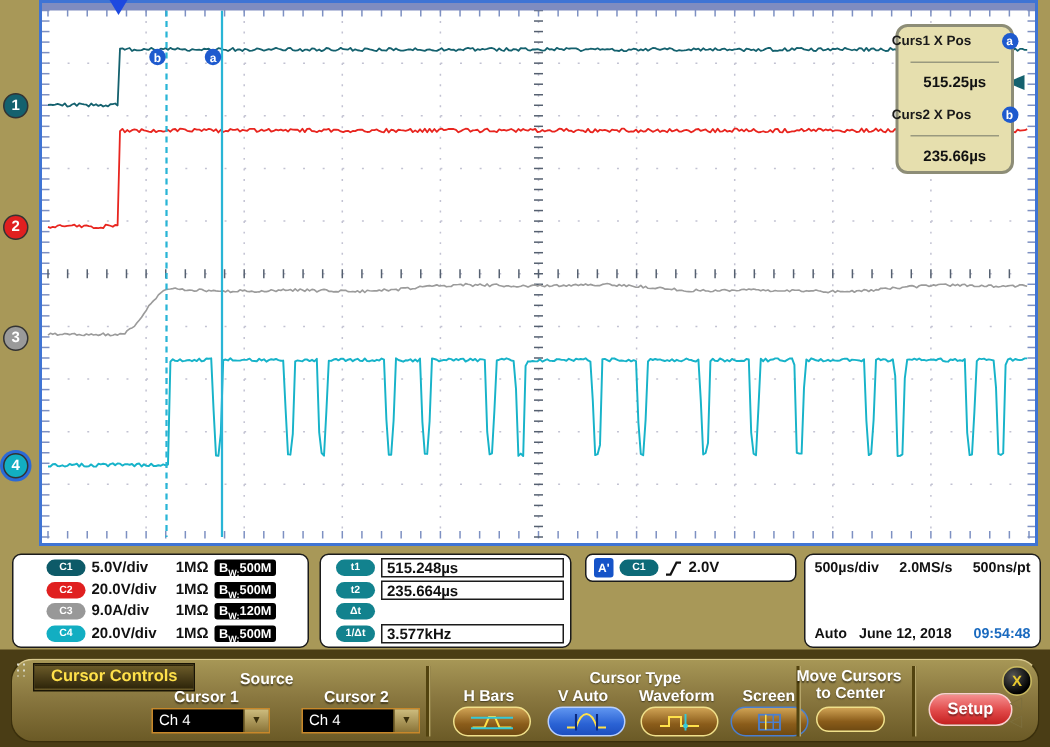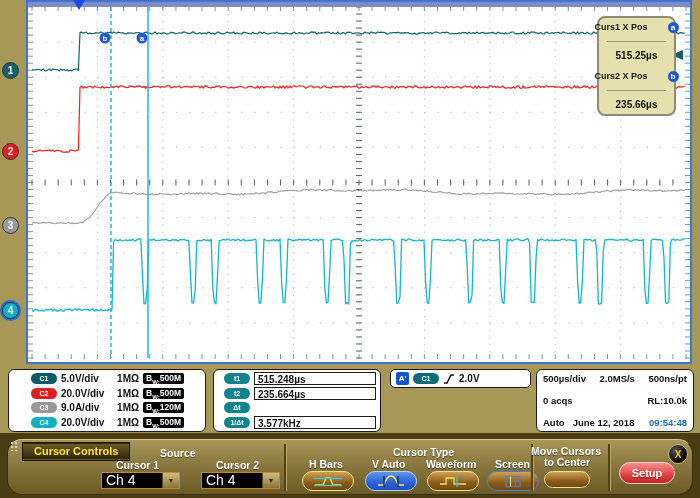--- a/index.html
+++ b/index.html
@@ -47,21 +47,21 @@
   
   #panelstrip{left:0;top:433px;width:700px;height:65px;background:#4a3d15}
   #panel{left:7px;top:439px;width:686px;height:56px;border-radius:15px;
          background:linear-gradient(180deg,#a79756 0%,#8a7840 45%,#6b5a26 100%);
          border:1px solid #3a2f0c;border-top:1px solid #d8c88e;box-sizing:border-box}
   .ptab{left:15px;top:3px;padding:1px 10px 2px;background:linear-gradient(180deg,#6a5a28,#2e250a);
         border:1px solid #15100400;outline:1px solid #191405;color:#ffe14a;
         font-size:11px;font-weight:bold}
   .lbl{color:#fff;font-weight:bold;font-size:10.5px;text-shadow:0 1px 1px rgba(0,0,0,.5);white-space:nowrap}
   .dd{display:flex;height:15px;border:1px solid #c8882a}
-  .dd-field{background:#000;color:#fff;font-size:14px;width:56px;line-height:15px;padding-left:4px}
+  .dd-field{background:#000;color:#fff;font-size:10px;width:56px;line-height:15px;padding-left:4px}
   .dd-btn{width:16px;background:linear-gradient(180deg,#cdbc7e,#8a7438);color:#3a2f0c;font-size:7px;
           display:flex;align-items:center;justify-content:center;border-left:1px solid #5a4a1c}
   .vsep{width:2px;background:#52430f;border-right:1px solid #b5a56a;top:4px;height:47px}
   .pill{width:52px;height:20px;border-radius:10px;border:1px solid #f0e08a;
         background:linear-gradient(180deg,#cfa254 0%,#8a5c1a 60%,#6f4a12 100%);
         display:flex;align-items:center;justify-content:center;box-sizing:border-box}
   .pill.selected{background:linear-gradient(180deg,#5f95f0 0%,#2a62d4 60%,#1d4fc0 100%);
                  border:1px solid #b8d0ff}
   .pill.bluering{border:1px solid #4a7fd0}
   .setup{width:56px;height:22px;border-radius:11px;border:1px solid #f8d0d0;color:#fff;
@@ -503,24 +503,20 @@
   </svg>
   <span class="ctext">2.0V</span>
 </div>
 
 <div id="acqbox" class="abs wbox" style="left:536px;top:369px;width:158px;height:63px">
   <div class="acq-row" style="justify-content:space-between">
     <span>500µs/div</span>
     <span>2.0MS/s</span>
     <span>500ns/pt</span>
   </div>
-  <div class="acq-row" style="justify-content:space-between">
-    <span>0 acqs</span>
-    <span>RL:10.0k</span>
-  </div>
   <div class="acq-row" style="gap:8px">
     <span>Auto</span>
     <span>June 12, 2018</span>
     <span class="blue" style="margin-left:auto">09:54:48</span>
   </div>
 </div>
 
 <div id="panelstrip" class="abs"></div>
 <div class="abs grip"></div>
 <div id="panel" class="abs">

